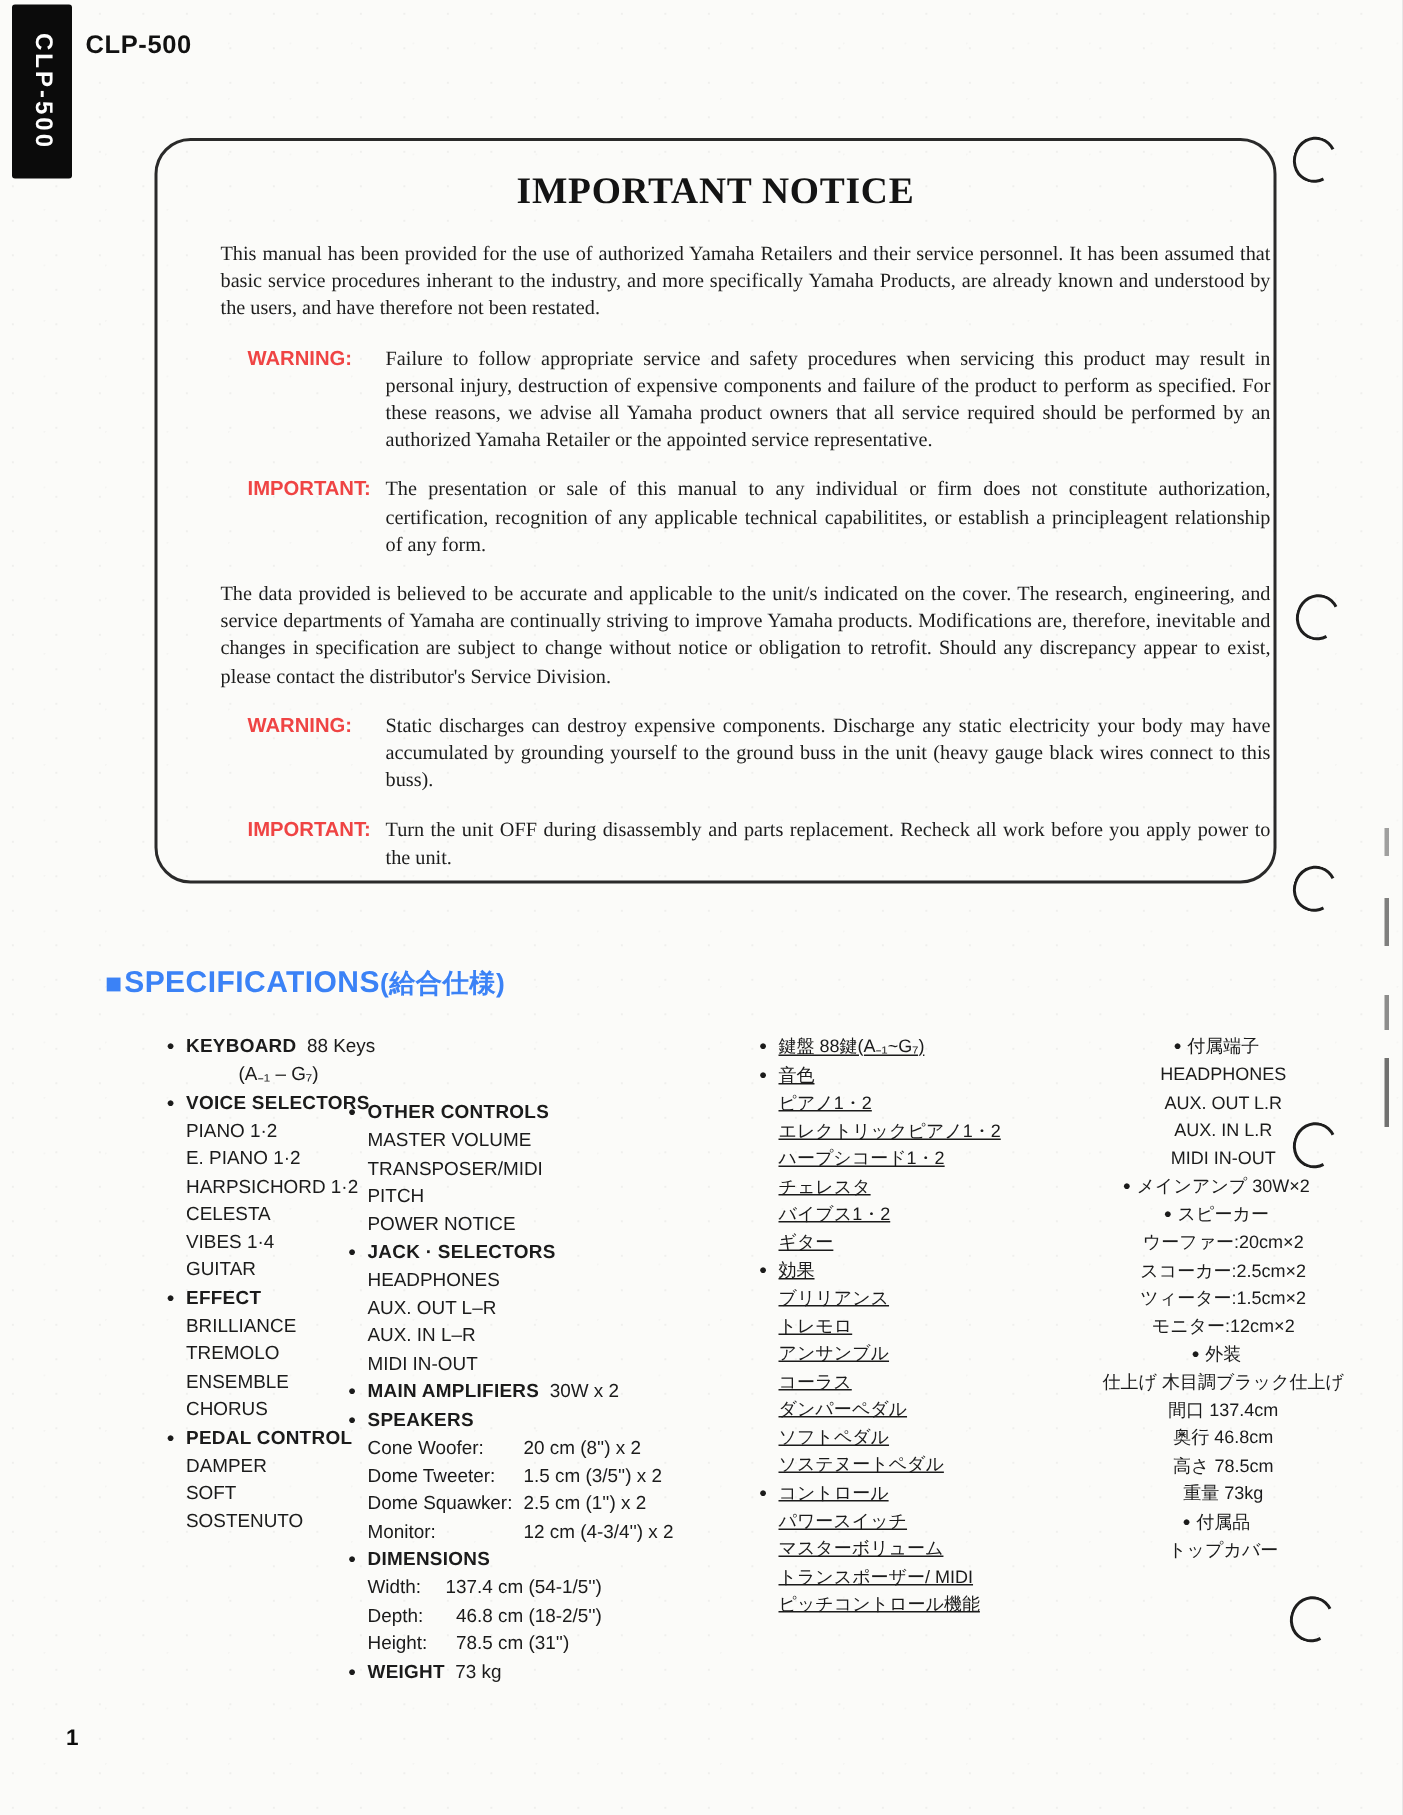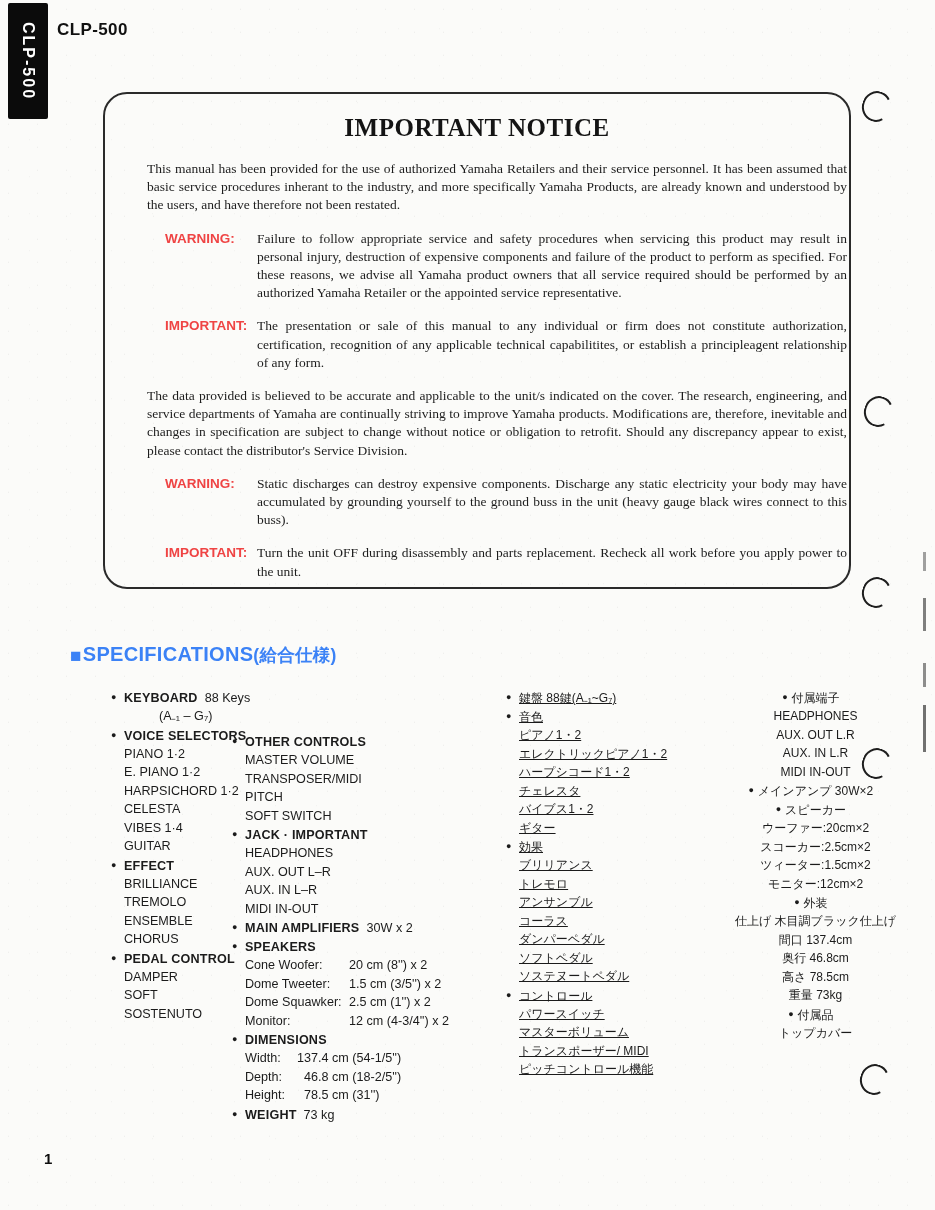--- a/index.html
+++ b/index.html
@@ -141,22 +141,22 @@
       <div class="spec-line"><span class="bullet">●</span><span class="b">PEDAL CONTROL</span></div>
       <div class="spec-line"><span>DAMPER</span></div>
       <div class="spec-line"><span>SOFT</span></div>
       <div class="spec-line"><span>SOSTENUTO</span></div>
     </div>
   <div class="spec-col col2">
       <div class="spec-line"><span class="bullet">●</span><span class="b">OTHER CONTROLS</span></div>
       <div class="spec-line"><span>MASTER VOLUME</span></div>
       <div class="spec-line"><span>TRANSPOSER/MIDI</span></div>
       <div class="spec-line"><span>PITCH</span></div>
-      <div class="spec-line"><span>SOFT SWITCH</span></div>
-      <div class="spec-line"><span class="bullet">●</span><span class="b">JACK · IMPORTANT</span></div>
+      <div class="spec-line"><span>POWER NOTICE</span></div>
+      <div class="spec-line"><span class="bullet">●</span><span class="b">JACK · SELECTORS</span></div>
       <div class="spec-line"><span>HEADPHONES</span></div>
       <div class="spec-line"><span>AUX. OUT L–R</span></div>
       <div class="spec-line"><span>AUX. IN L–R</span></div>
       <div class="spec-line"><span>MIDI IN-OUT</span></div>
       <div class="spec-line"><span class="bullet">●</span><span class="b">MAIN AMPLIFIERS</span><span>  30W x 2</span></div>
       <div class="spec-line"><span class="bullet">●</span><span class="b">SPEAKERS</span></div>
       <div class="spec-line"><span class="plabel w-sp">Cone Woofer:</span><span>20 cm (8'') x 2</span></div>
       <div class="spec-line"><span class="plabel w-sp">Dome Tweeter:</span><span>1.5 cm (3/5'') x 2</span></div>
       <div class="spec-line"><span class="plabel w-sp">Dome Squawker:</span><span>2.5 cm (1'') x 2</span></div>
       <div class="spec-line"><span class="plabel w-sp">Monitor:</span><span>12 cm (4-3/4'') x 2</span></div>

